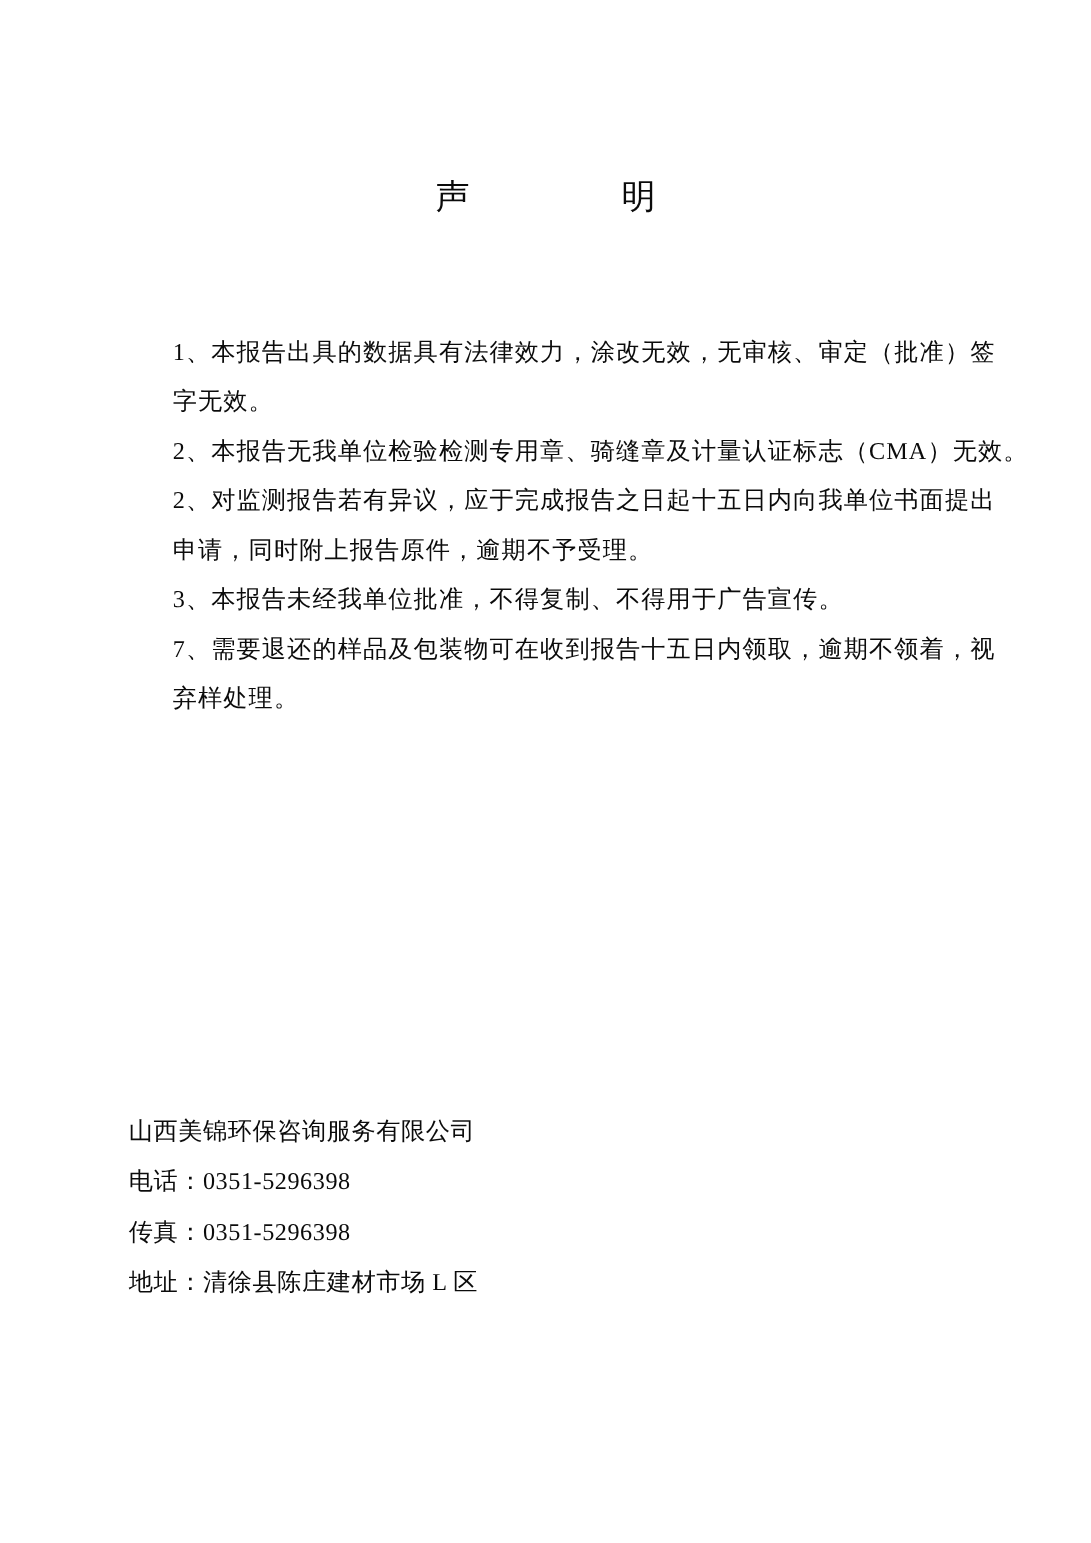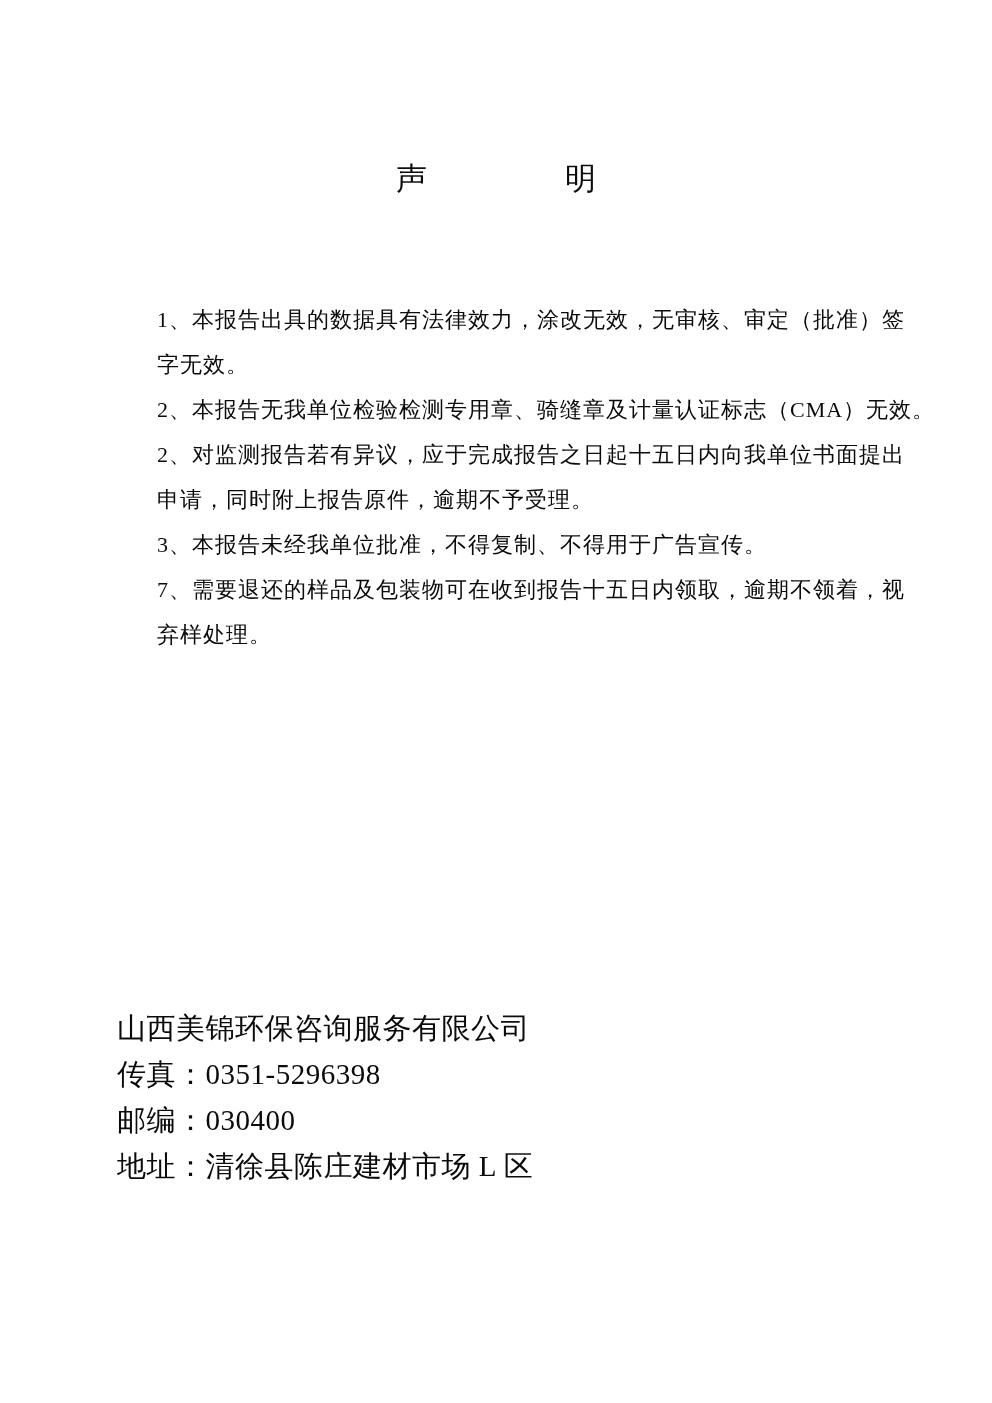--- a/index.html
+++ b/index.html
@@ -41,21 +41,21 @@
   }
   .statement p {
     margin: 0;
     padding: 0;
     white-space: pre-line; 
   }
   .contact {
     position: absolute;
     top: 1005px;
     left: 117px;
-    font-size: 29px;
+    font-size: 22px;
     line-height: 46px;
     letter-spacing: 0.5px;
   }
   .contact div {
     height: 46px;
   }
 </style>
 </head>
 <body>
 
@@ -72,18 +72,18 @@
     <p>2、本报告无我单位检验检测专用章、骑缝章及计量认证标志（CMA）无效。</p>
     <p>2、对监测报告若有异议，应于完成报告之日起十五日内向我单位书面提出
 申请，同时附上报告原件，逾期不予受理。</p>
     <p>3、本报告未经我单位批准，不得复制、不得用于广告宣传。</p>
     <p>7、需要退还的样品及包装物可在收到报告十五日内领取，逾期不领着，视
 弃样处理。</p>
   </div>
 
   <div class="contact">
     <div>山西美锦环保咨询服务有限公司</div>
+    <div>电话：0351-5296398</div>
     <div>传真：0351-5296398</div>
-    <div>邮编：030400</div>
     <div>地址：清徐县陈庄建材市场 L 区</div>
   </div>
 
 </div>
 
 </body></html>

